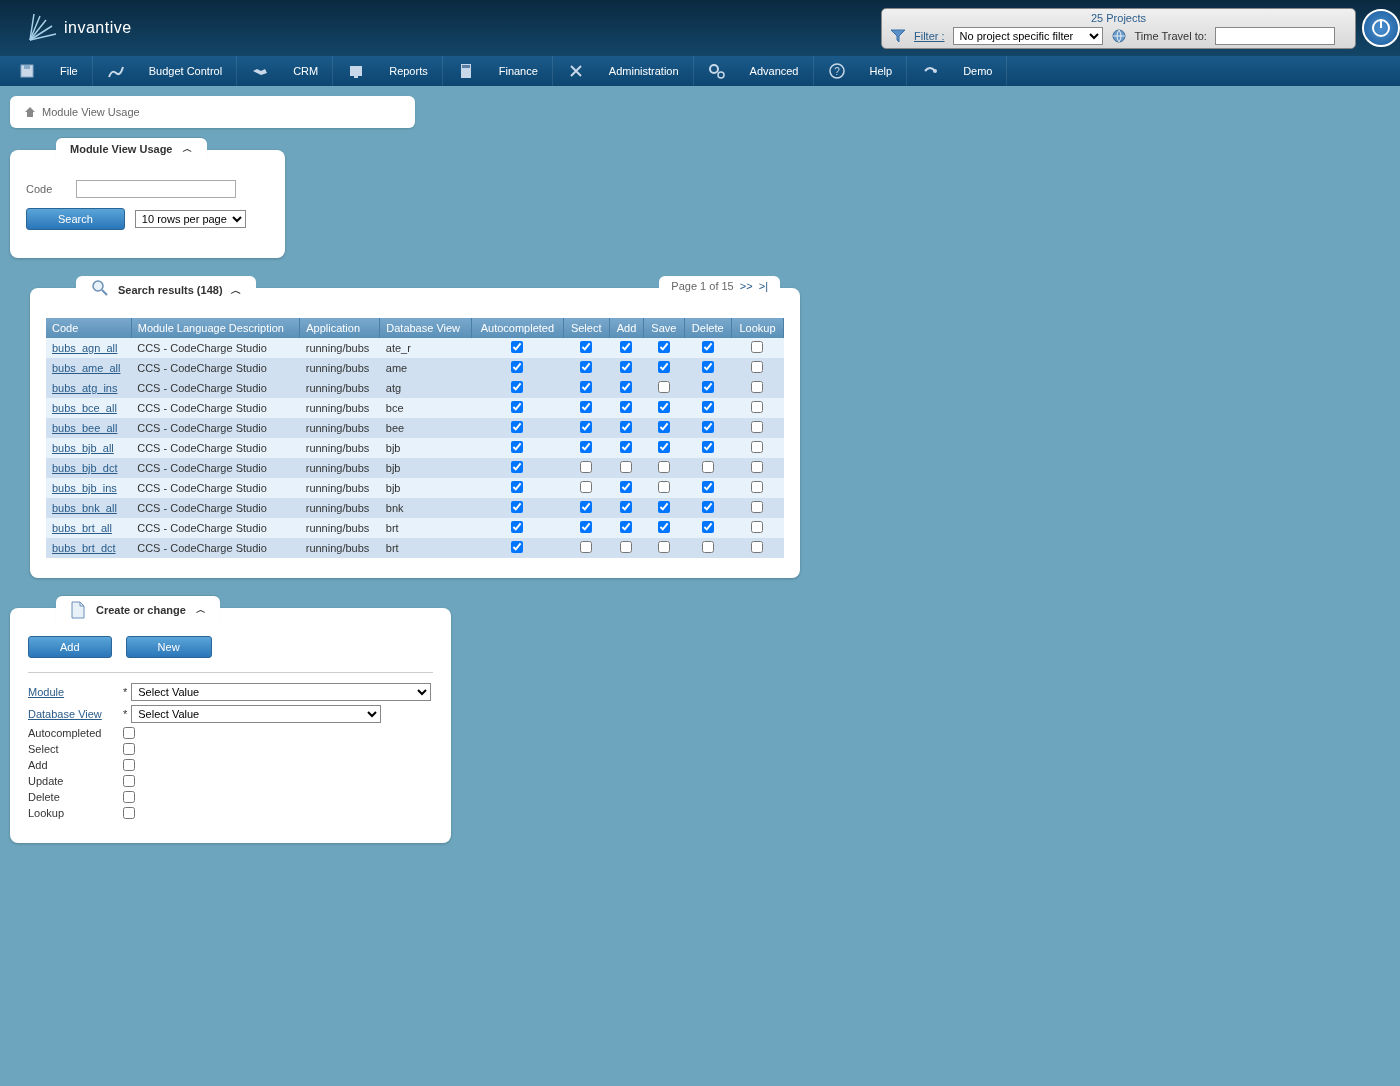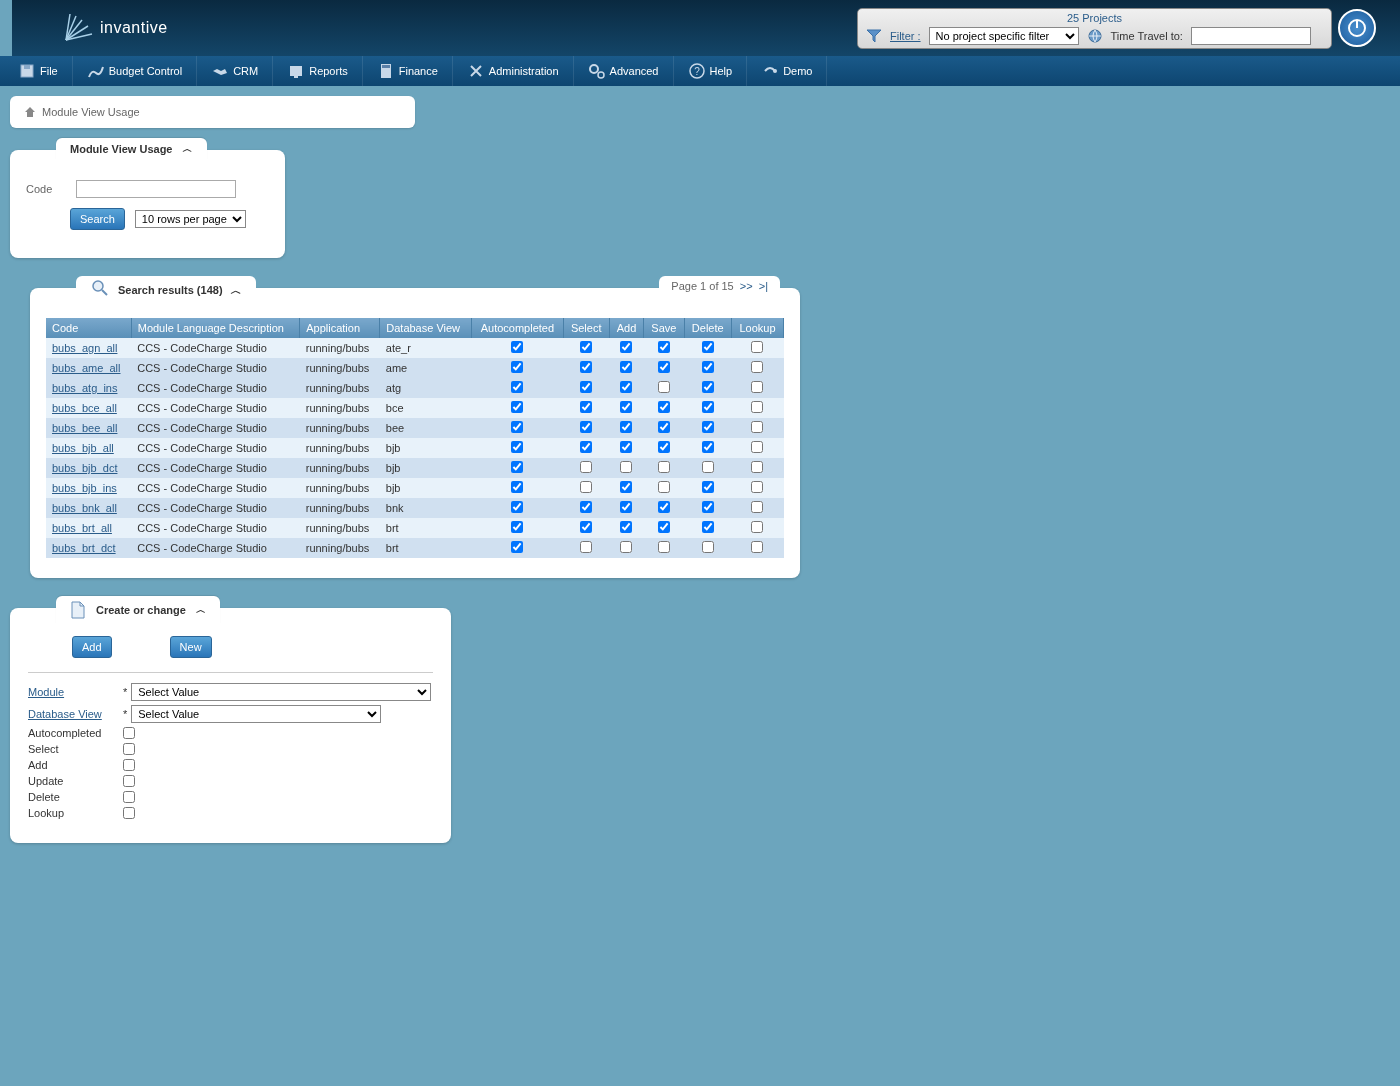--- a/index.html
+++ b/index.html
@@ -9,23 +9,22 @@
   background: #6ca5bd;
   width: 1400px;
   color: #333;
 }
 .top-header {
   background: linear-gradient(to bottom, #0a2940, #134568);
   height: 56px;
   display: flex;
   align-items: center;
   justify-content: space-between;
-  padding: 0 24px;
+  padding: 0 0;
   position: relative;
-  margin-left: 12px;
 }
 .logo-area {
   display: flex;
   align-items: center;
   color: #fff;
   font-size: 18px;
   padding-left: 20px;
 }
 .logo-area svg { margin-right: 4px; }
 .logo-text { color: #fff; font-size: 16px; font-weight: normal; letter-spacing: 0.5px; }
@@ -67,21 +66,21 @@
   display: flex;
   align-items: center;
   padding-left: 4px;
 }
 .menu-item {
   display: flex;
   align-items: center;
   color: #fff;
   padding: 0 14px;
   height: 30px;
-  gap: 4px;
+  gap: 24px;
   cursor: pointer;
   font-size: 11px;
   border-right: 1px solid rgba(255,255,255,0.1);
 }
 .menu-item .micon { width: 18px; height: 18px; display: flex; align-items: center; justify-content: center; }
 .content-area { padding: 10px; }
 .breadcrumb-panel {
   background: #fff;
   border-radius: 6px;
   padding: 10px 14px;
@@ -118,24 +117,23 @@
 }
 .panel-tab .chev { font-size: 10px; }
 .search-row { display: flex; align-items: center; gap: 10px; margin-bottom: 10px; }
 .search-row label { color: #666; width: 40px; }
 .text-input { border: 1px solid #aaa; height: 18px; width: 160px; padding: 1px 3px; }
 .btn {
   background: linear-gradient(to bottom, #5aa5d8, #2a75b8);
   color: #fff;
   border: 1px solid #2a6598;
   border-radius: 3px;
-  padding: 4px 9px;
+  padding: 4px 31px;
   font-size: 11px;
   cursor: pointer;
-  margin-left: 44px;
 }
 .rows-select { border: 1px solid #888; font-size: 11px; background: #fff; padding: 1px 2px; }
 .panel-results { width: 770px; padding: 24px 16px 20px 16px; margin-left: 20px; }
 .results-tab {
   position: absolute;
   top: -12px;
   left: 46px;
   background: #fff;
   border-radius: 6px 6px 0 0;
   padding: 4px 14px;

